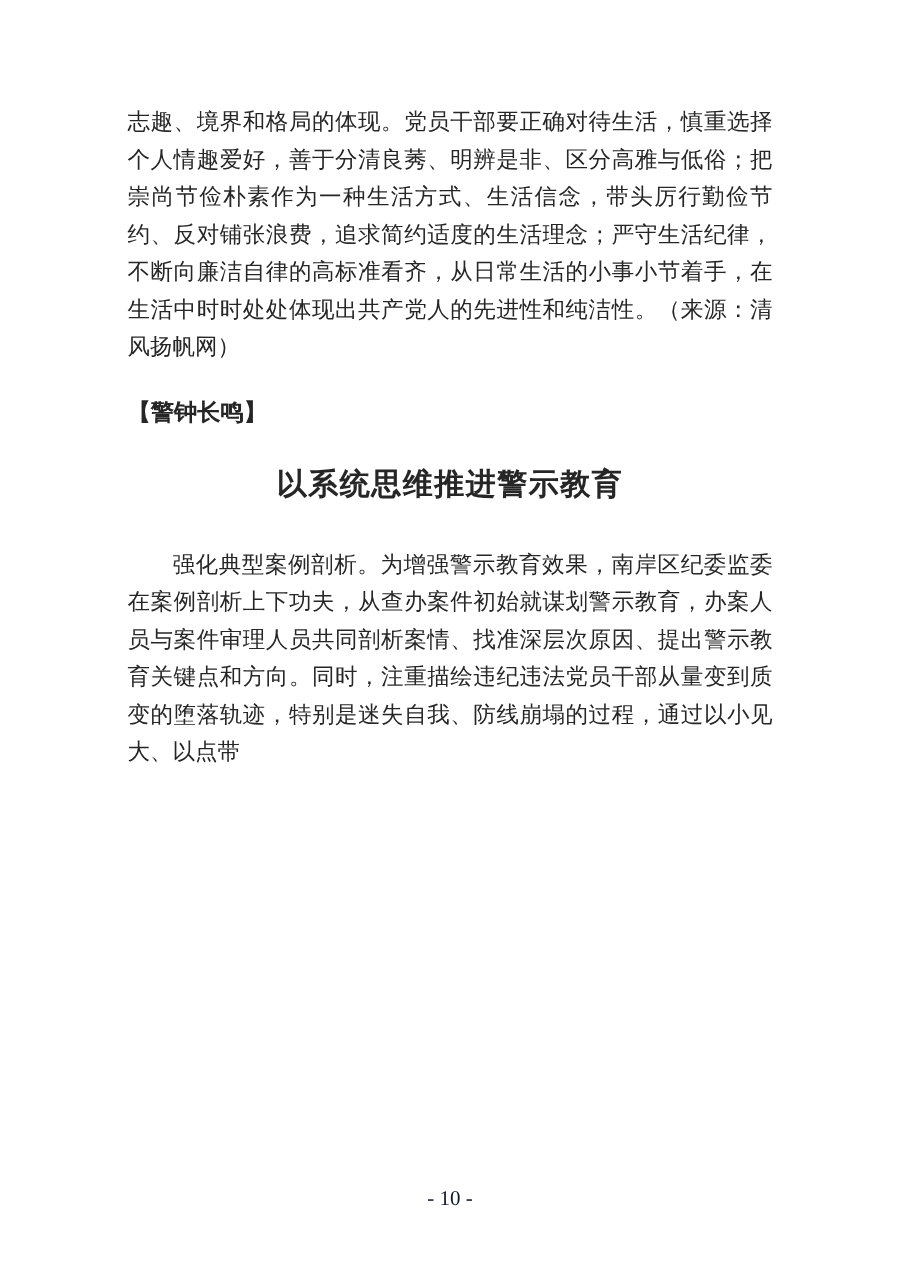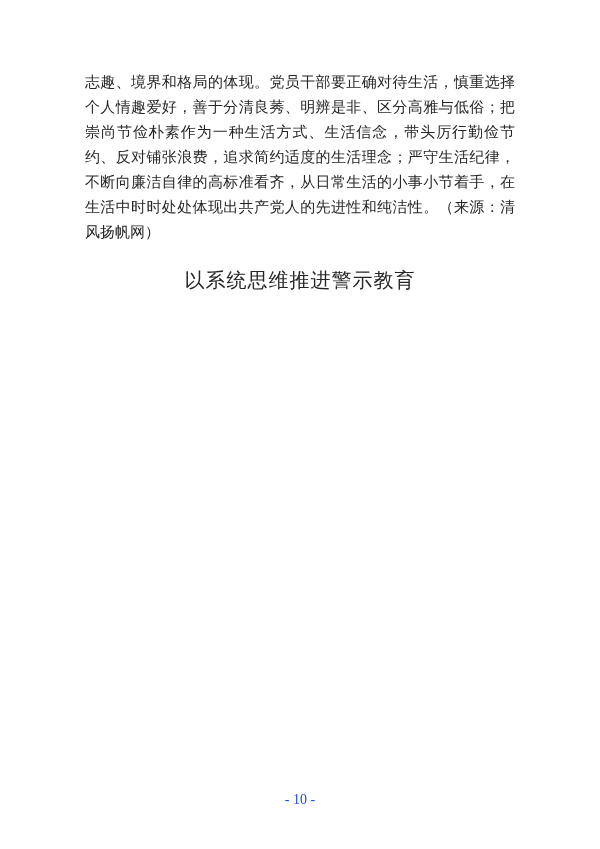--- a/index.html
+++ b/index.html
@@ -31,44 +31,46 @@
   .section-header {
     margin: 18px 0 0 0;
     font-size: 15.5px;
     line-height: 25px;
     font-weight: bold;
   }
   .article-title {
     margin: 20px 0 27px 0;
     font-size: 20px;
     line-height: 30px;
-    font-weight: normal;
+    font-weight: bold;
     text-align: center;
     letter-spacing: 1px;
   }
   .page-footer {
     position: absolute;
     left: 0;
     right: 0;
     bottom: 39px;
     text-align: center;
     font-size: 14px;
     line-height: 20px;
-    color: #1d4ed8;
+    color: #0f172a;
   }
 </style>
 </head>
 <body>
 
 <div class="page">
 
   <p class="body-text">志趣、境界和格局的体现。党员干部要正确对待生活，慎重选择个人情趣爱好，善于分清良莠、明辨是非、区分高雅与低俗；把崇尚节俭朴素作为一种生活方式、生活信念，带头厉行勤俭节约、反对铺张浪费，追求简约适度的生活理念；严守生活纪律，不断向廉洁自律的高标准看齐，从日常生活的小事小节着手，在生活中时时处处体现出共产党人的先进性和纯洁性。（来源：清风扬帆网）</p>
 
+  <p class="section-header">【警钟长鸣】</p>
 
   <h1 class="article-title">以系统思维推进警示教育</h1>
 
 
 
 
+  <p class="body-text indent">强化典型案例剖析。为增强警示教育效果，南岸区纪委监委在案例剖析上下功夫，从查办案件初始就谋划警示教育，办案人员与案件审理人员共同剖析案情、找准深层次原因、提出警示教育关键点和方向。同时，注重描绘违纪违法党员干部从量变到质变的堕落轨迹，特别是迷失自我、防线崩塌的过程，通过以小见大、以点带</p>
 
   <div class="page-footer">- 10 -</div>
 
 </div>
 
 </body></html>

